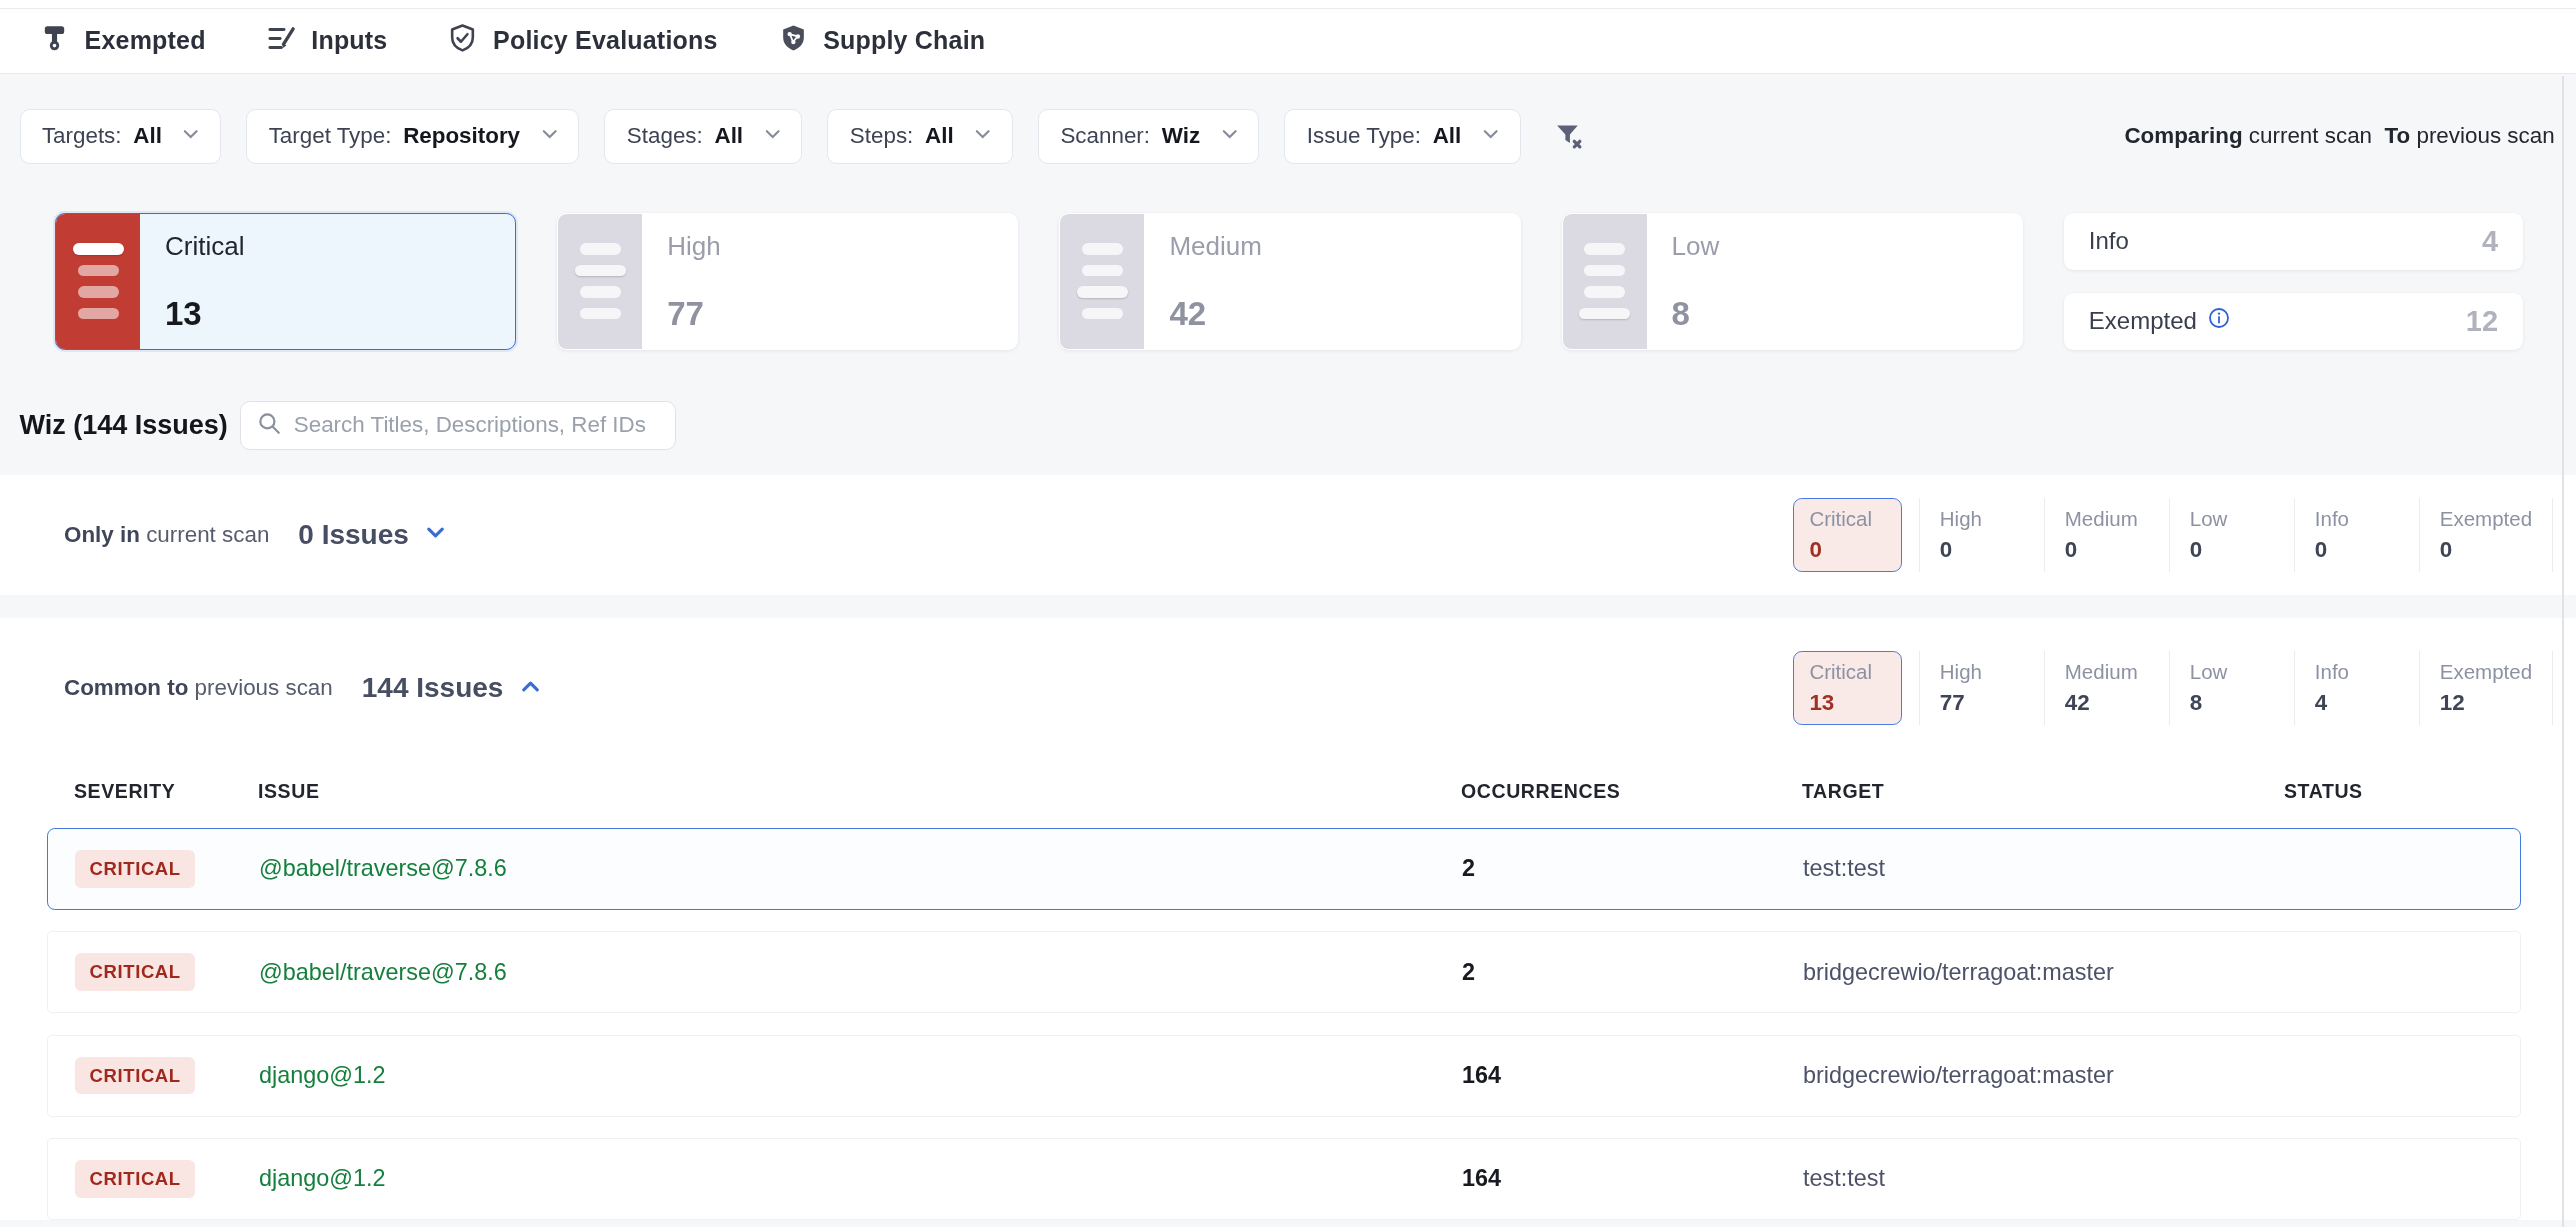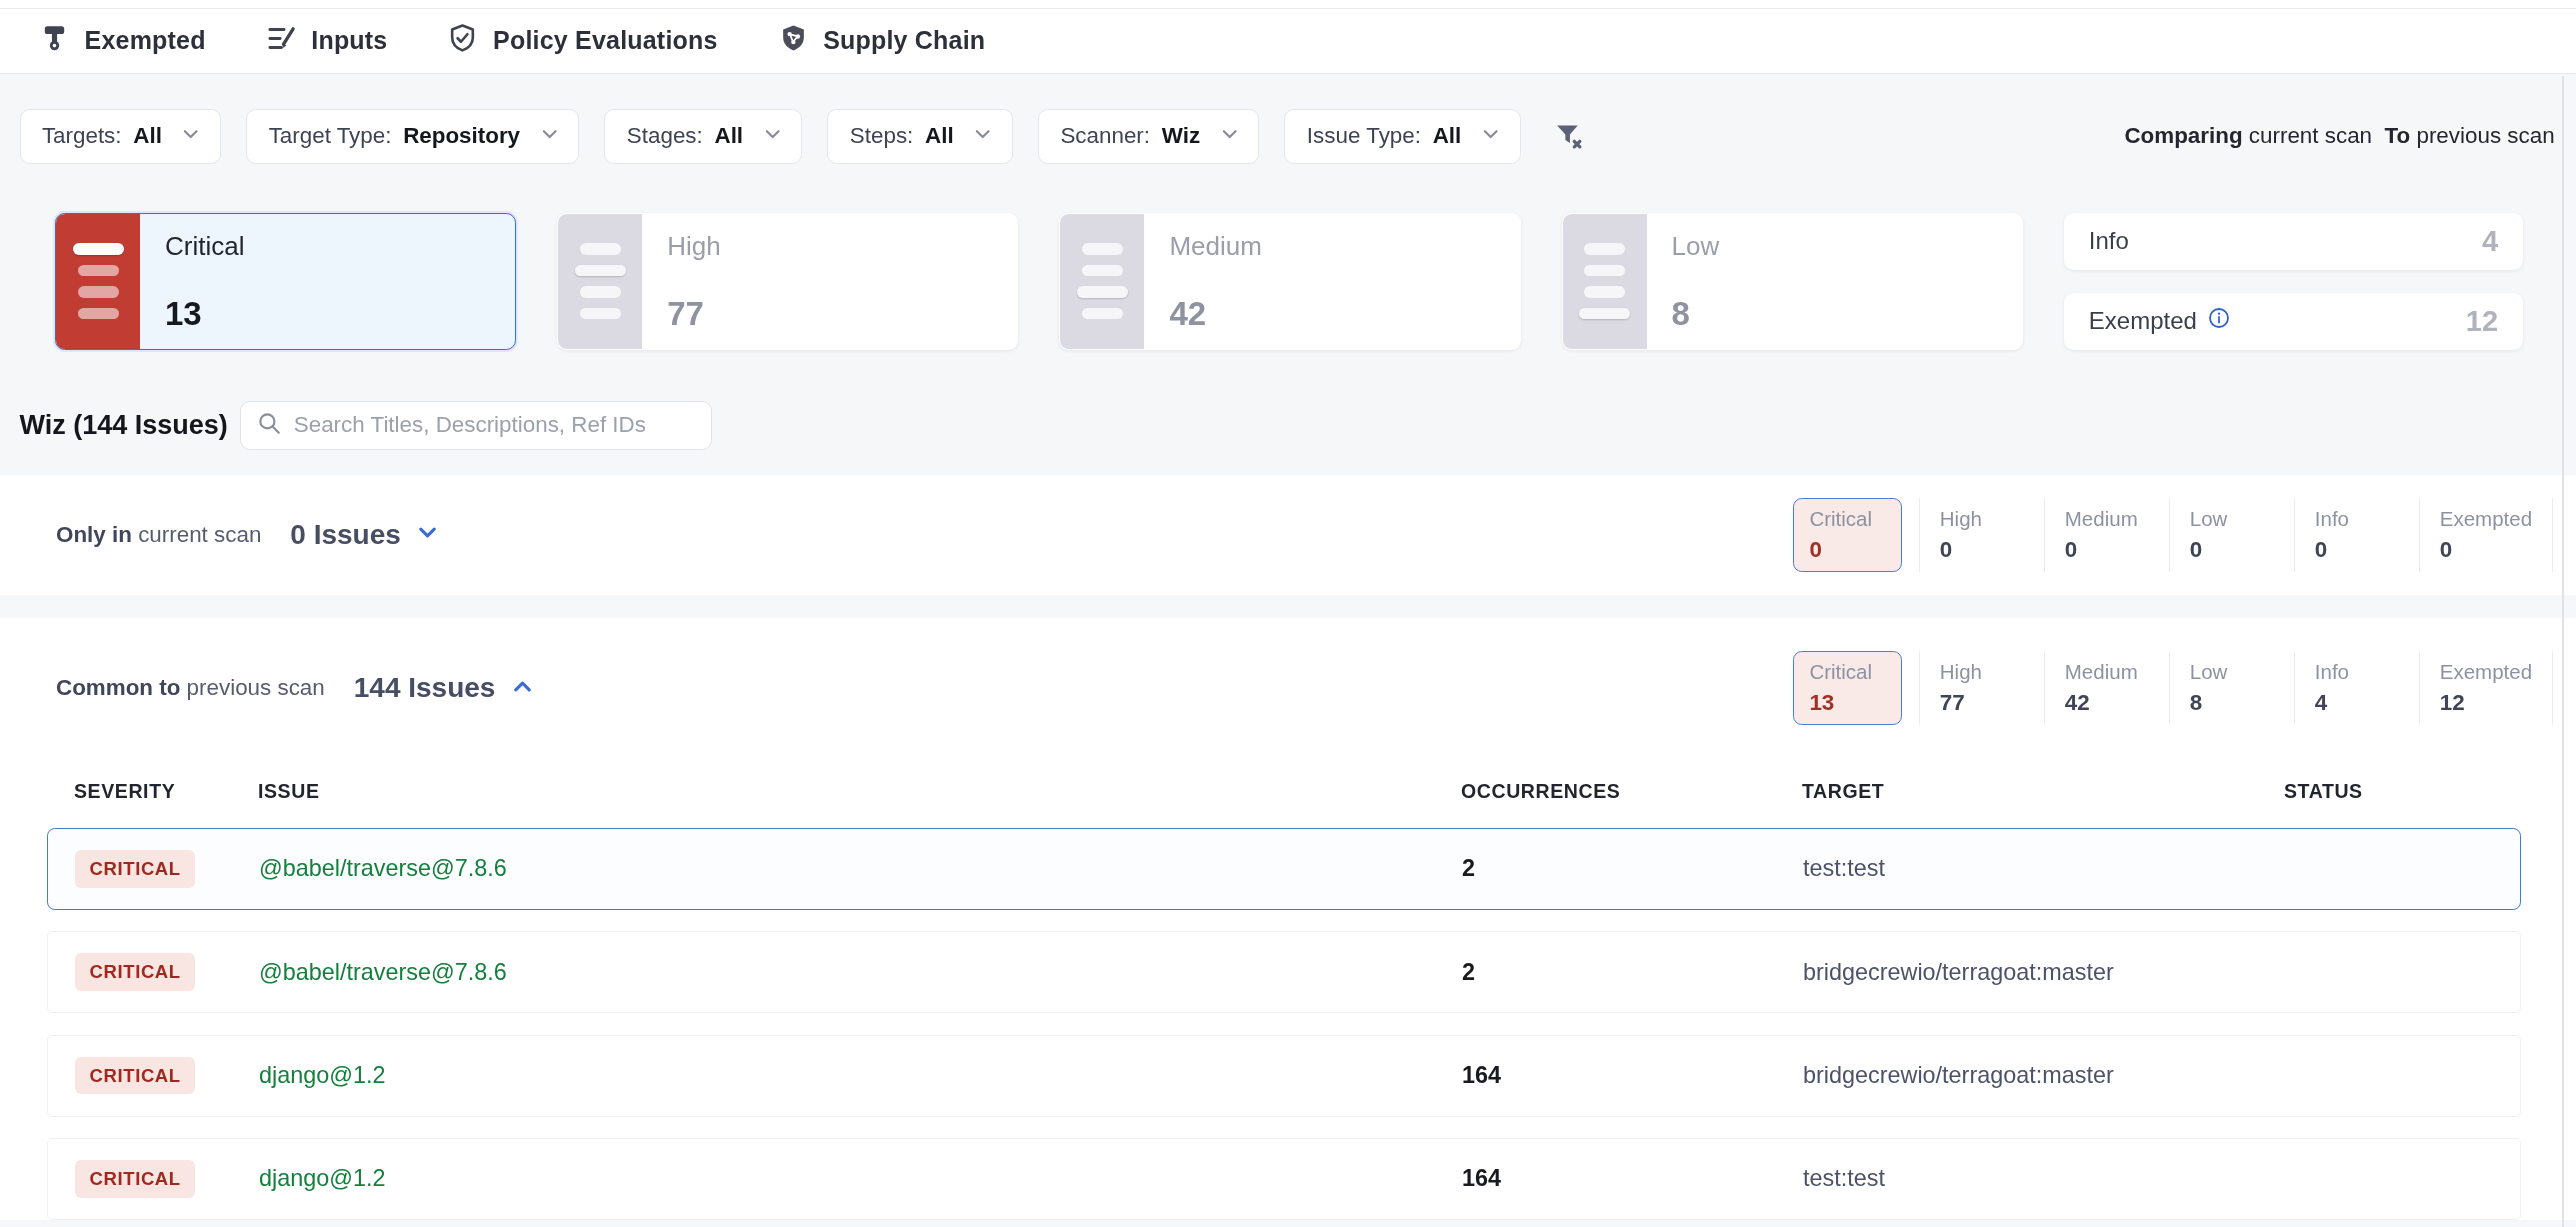--- a/index.html
+++ b/index.html
@@ -65,35 +65,35 @@
     display:flex; align-items:center; padding:0 25px; cursor:pointer;
   }
   .mini-label { font-size:24px; color:#3a3f4d; display:flex; align-items:center; gap:9.7px; }
   .mini-count { margin-left:auto; font-size:29px; font-weight:800; color:#b0b2bd; }
   .mini-card svg { width:24px; height:24px; }
 
   
   .results-row { display:flex; align-items:center; margin:51px 19.5px 0; }
   .results-title { font-size:27px; font-weight:800; color:#15161c; width:220px; }
   .search-box {
-    width:472px; height:49px; background:#fff; border:1.9px solid #dfe2e9; border-radius:9.7px;
+    width:436px; height:49px; background:#fff; border:1.9px solid #dfe2e9; border-radius:9.7px;
     display:flex; align-items:center; gap:11.7px; padding:0 15.6px;
   }
   .search-box svg { width:26px; height:26px; flex:none; }
   .search-box input {
     border:none; outline:none; flex:1; font-size:22.4px; color:#2c303b;
     font-family:"Liberation Sans","DejaVu Sans",sans-serif; background:transparent;
   }
   .search-box input::placeholder { color:#9aa0ac; }
 
   
   .band { background:#fff; }
   .band.first { margin-top:25px; padding:23.4px 0; }
   .band.second { margin-top:23.4px; padding:33px 0 0; min-height:599px; }
-  .band-head { display:flex; align-items:center; padding:0 23.4px 0 56px; }
+  .band-head { display:flex; align-items:center; padding:0 23.4px 0 56px;margin-left:8px; }
   .band-title { font-size:22.4px; color:#565c6e; }
   .band-title b { color:#40465a; font-weight:800; }
   .band-issues { display:flex; align-items:center; gap:13.6px; margin-left:29px; cursor:pointer; }
   .band-issues .issues-label { font-size:28px; font-weight:800; color:#474d62; }
   .band-issues svg { width:27px; height:27px; }
 
   .chip-row { margin-left:auto; display:flex; align-items:stretch; }
   .chip {
     display:flex; flex-direction:column; justify-content:center; gap:5.8px;
     padding:7.8px 19.5px; min-width:125px; cursor:pointer;

